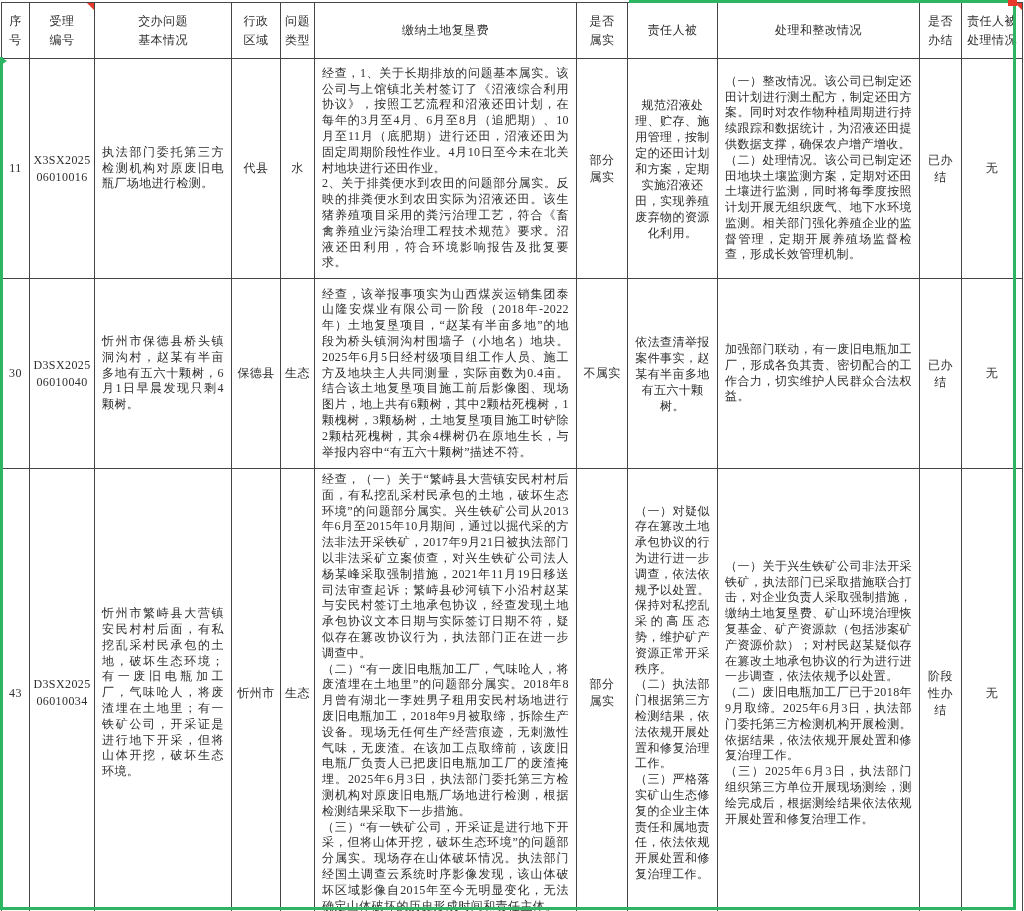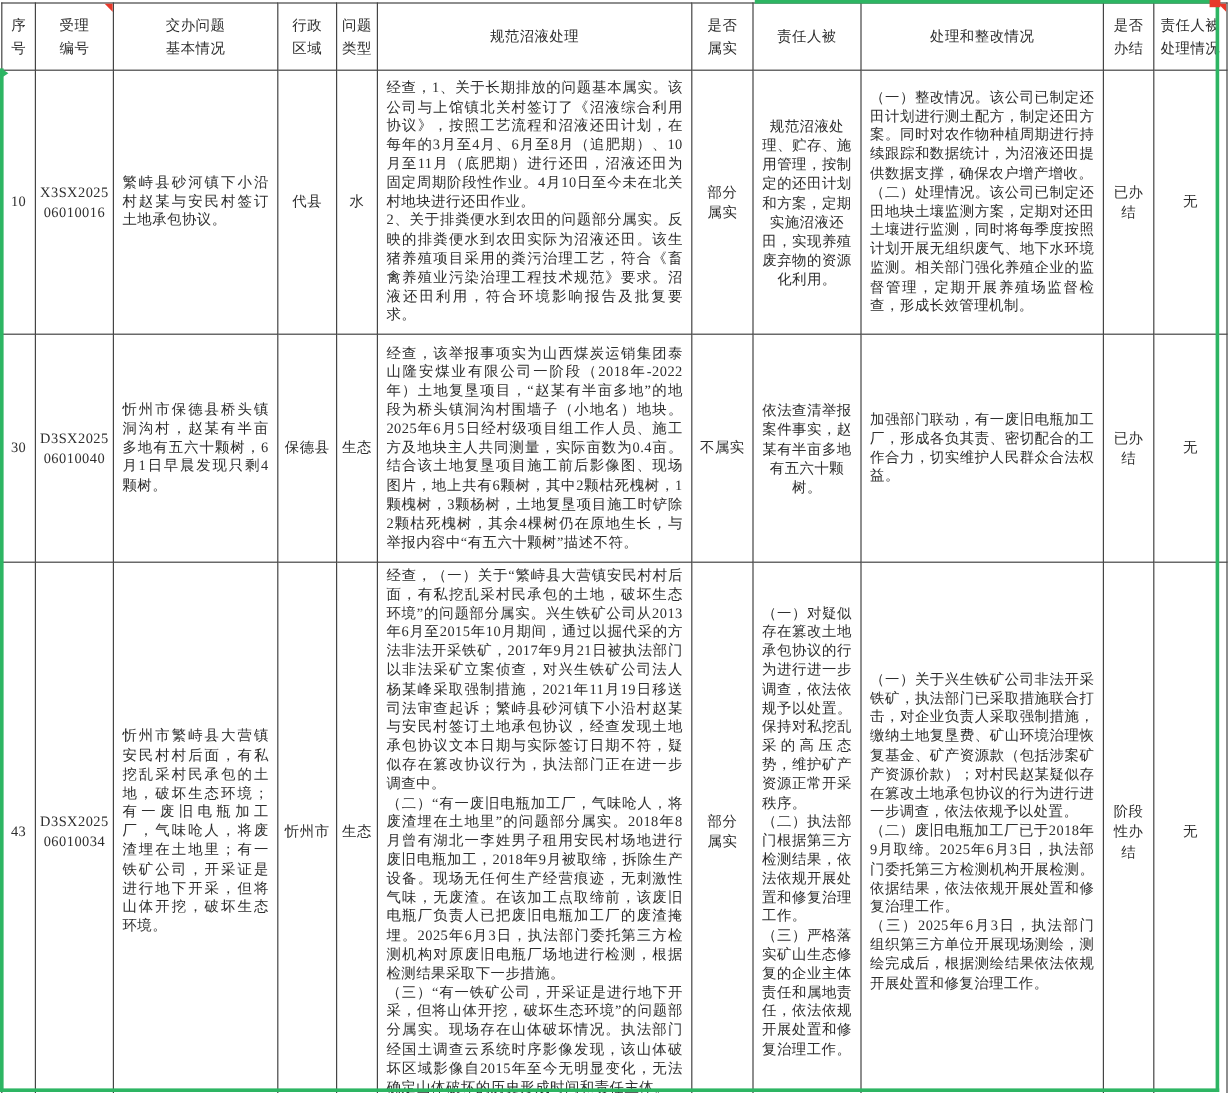--- a/index.html
+++ b/index.html
@@ -58,40 +58,40 @@
           <span class="pre">受理
 编号</span>
           <span class="cmark"></span>
         </th>
         <th class="hcell pre">交办问题
 基本情况</th>
         <th class="hcell pre">行政
 区域</th>
         <th class="hcell pre">问题
 类型</th>
-        <th class="hcell">规范沼液处理</th>
+        <th class="hcell">缴纳土地复垦费</th>
         <th class="hcell pre">是否
 属实</th>
         <th class="hcell">责任人被</th>
         <th class="hcell">处理和整改情况</th>
         <th class="hcell pre">是否
 办结</th>
         <th class="hcell">
           <span class="pre">责任人被
 处理情况</span>
           <span class="cmark"></span>
         </th>
       </tr>
     </thead>
     <tbody>
       <tr class="r0">
-        <td class="ctr">10</td>
+        <td class="ctr">11</td>
         <td class="ctr pre">X3SX2025
 06010016</td>
-        <td class="just pad">繁峙县砂河镇下小沿村赵某与安民村签订土地承包协议。</td>
+        <td class="just pad">执法部门委托第三方检测机构对原废旧电瓶厂场地进行检测。</td>
         <td class="ctr">代县</td>
         <td class="ctr">水</td>
         <td class="just pad pre">经查，1、关于长期排放的问题基本属实。该公司与上馆镇北关村签订了《沼液综合利用协议》，按照工艺流程和沼液还田计划，在每年的3月至4月、6月至8月（追肥期）、10月至11月（底肥期）进行还田，沼液还田为固定周期阶段性作业。4月10日至今未在北关村地块进行还田作业。
 2、关于排粪便水到农田的问题部分属实。反映的排粪便水到农田实际为沼液还田。该生猪养殖项目采用的粪污治理工艺，符合《畜禽养殖业污染治理工程技术规范》要求。沼液还田利用，符合环境影响报告及批复要求。</td>
         <td class="ctr pre">部分
 属实</td>
         <td class="goalc">规范沼液处理、贮存、施用管理，按制定的还田计划和方案，定期实施沼液还田，实现养殖废弃物的资源化利用。</td>
         <td class="just pad pre">（一）整改情况。该公司已制定还田计划进行测土配方，制定还田方案。同时对农作物种植周期进行持续跟踪和数据统计，为沼液还田提供数据支撑，确保农户增产增收。
 （二）处理情况。该公司已制定还田地块土壤监测方案，定期对还田土壤进行监测，同时将每季度按照计划开展无组织废气、地下水环境监测。相关部门强化养殖企业的监督管理，定期开展养殖场监督检查，形成长效管理机制。</td>
         <td class="ctr pre">已办结</td>

